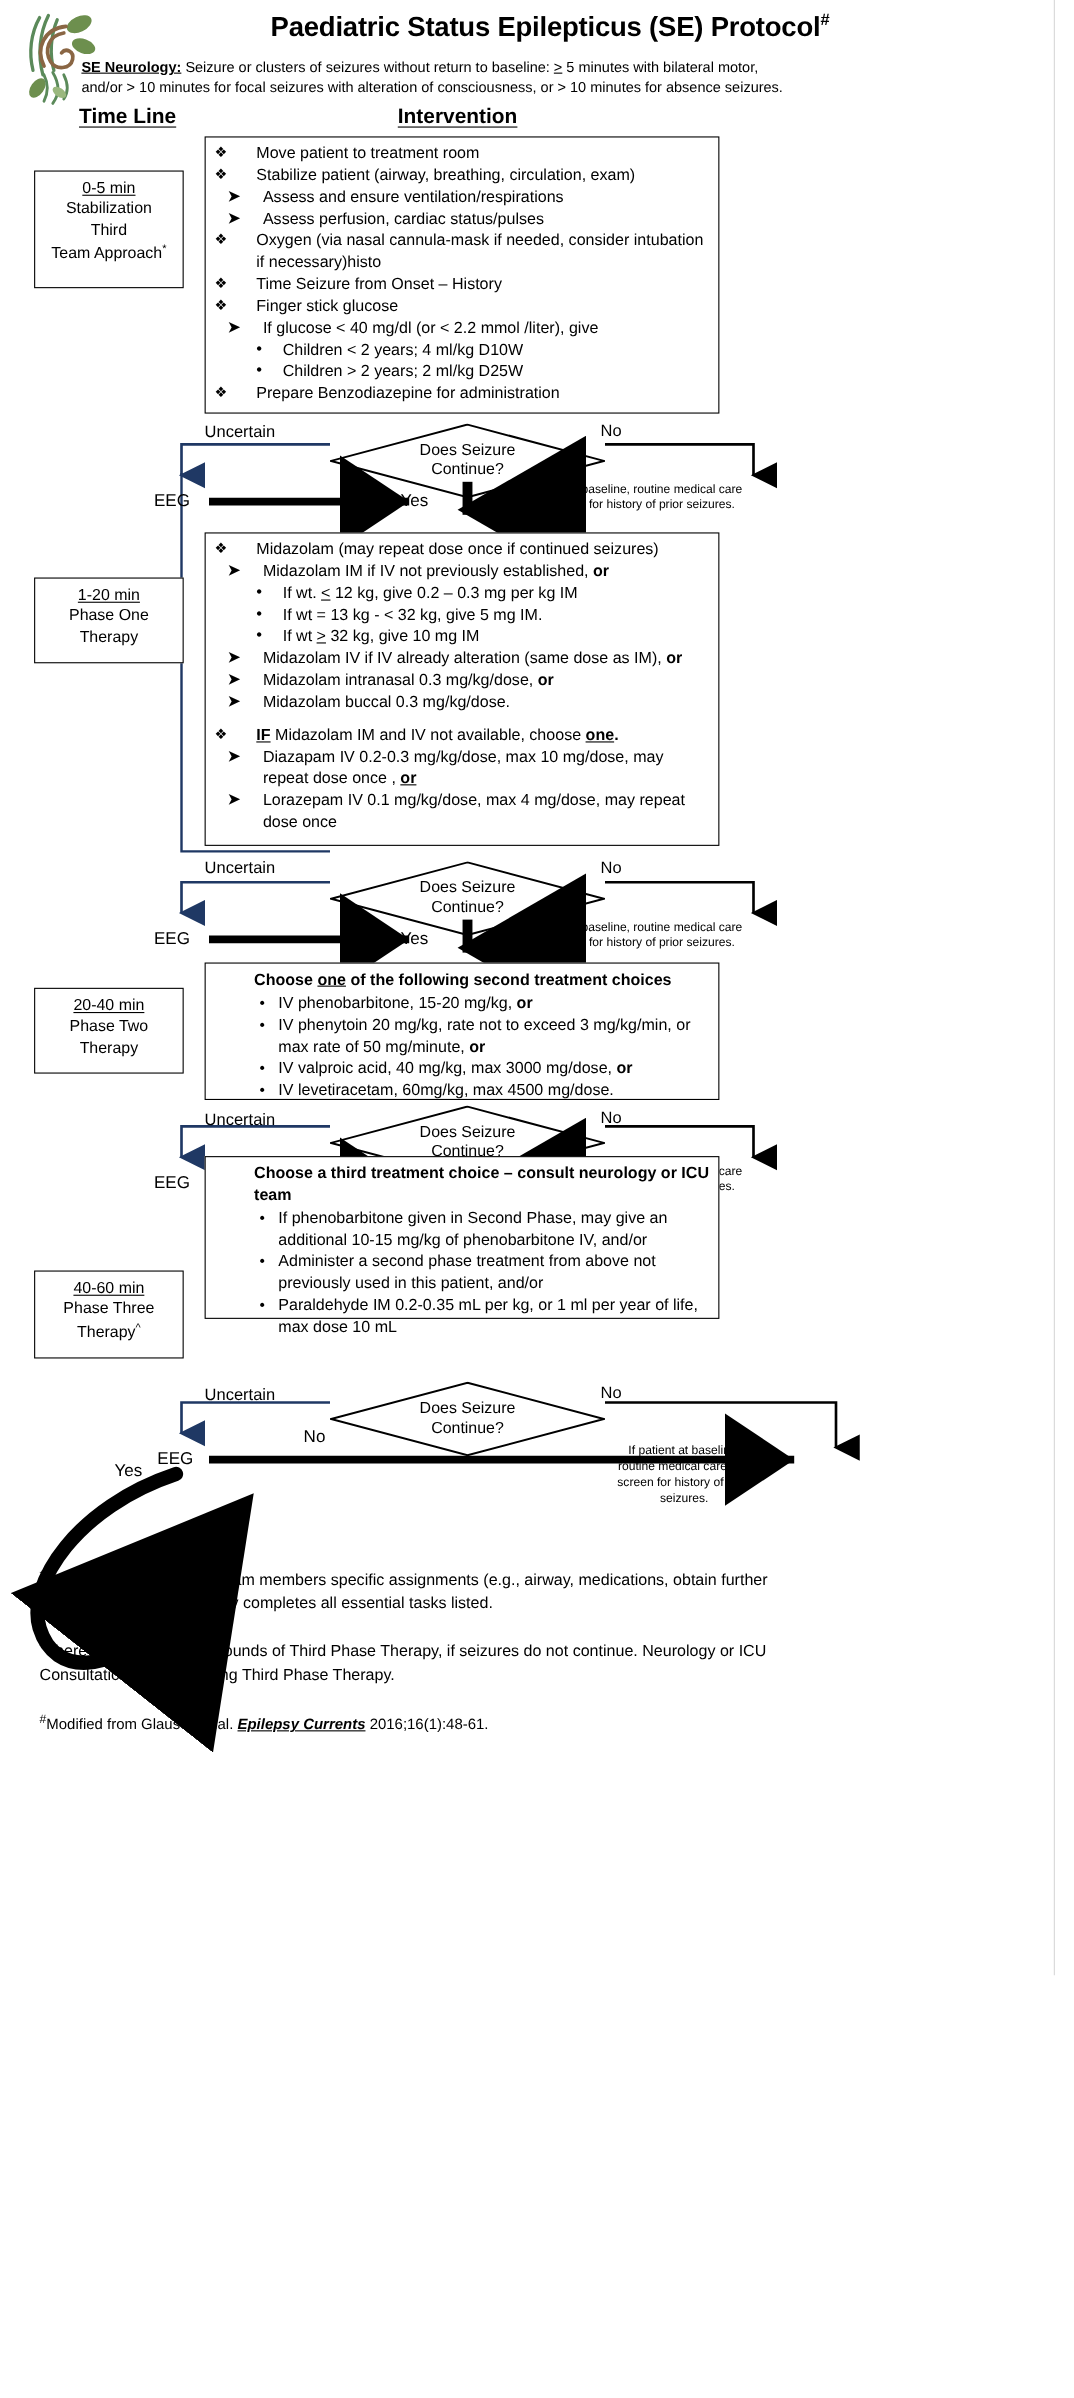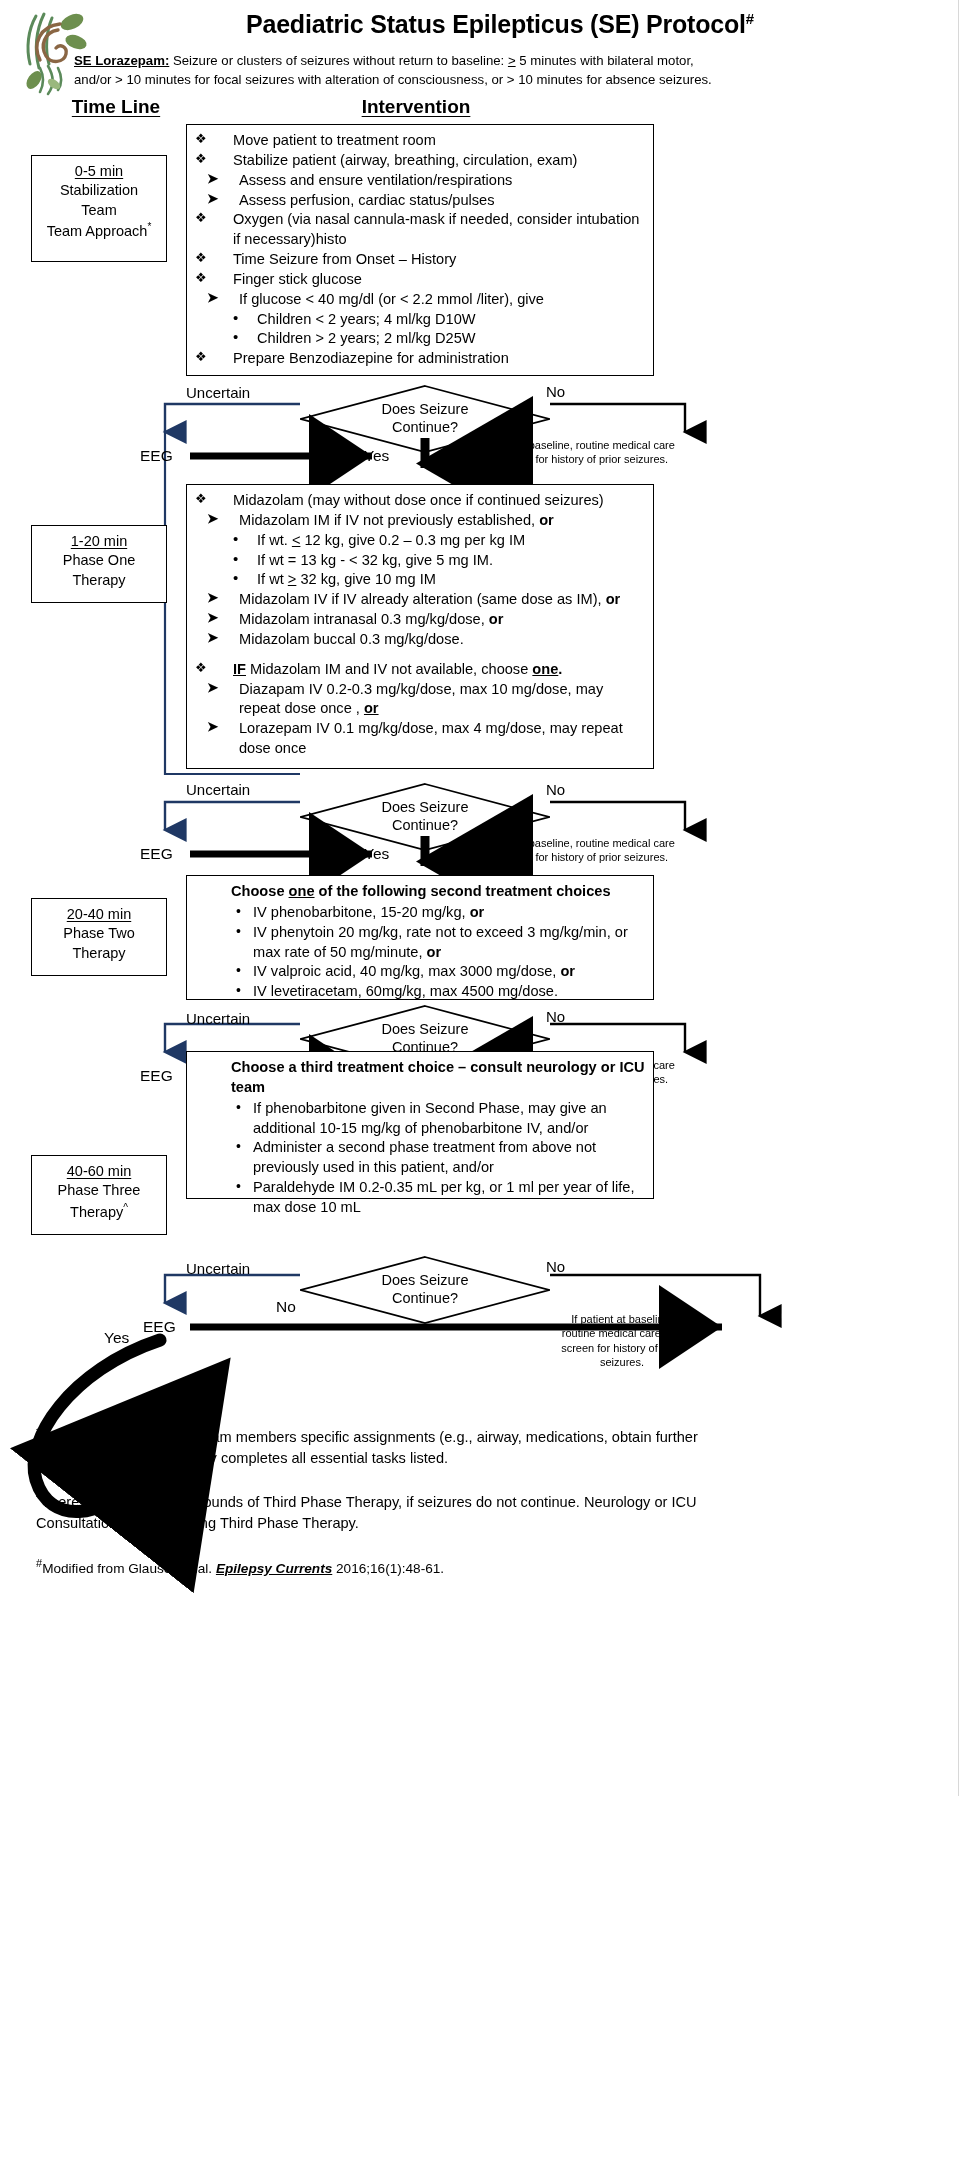--- a/index.html
+++ b/index.html
@@ -201,31 +201,31 @@
         <ellipse cx="40" cy="78" rx="7" ry="4" transform="rotate(35 40 78)"></ellipse>
       </g>
     </svg>
   </div>
 
   <div class="title">
     <span>Paediatric Status Epilepticus (SE) Protocol</span><sup>#</sup>
   </div>
 
   <div class="definition">
-    <span class="lbl">SE Lorazepam:</span><span> Seizure or clusters of seizures without return to baseline: </span><span class="ge">&gt;</span><span> 5 minutes with bilateral motor,</span><br>
+    <span class="lbl">SE Neurology:</span><span> Seizure or clusters of seizures without return to baseline: </span><span class="ge">&gt;</span><span> 5 minutes with bilateral motor,</span><br>
     <span>and/or &gt; 10 minutes for focal seizures with alteration of consciousness, or &gt; 10 minutes for absence seizures.</span>
   </div>
 
   <div class="col-head" id="head-timeline">Time Line</div>
   <div class="col-head" id="head-intervention">Intervention</div>
 
   <div class="tbox" style="left:31px; top:155px; width:136px; height:107px;">
     <div class="t-range">0-5 min</div>
     <div>Stabilization</div>
-    <div>Team</div>
+    <div>Third</div>
     <div><span>Team Approach</span><sup>*</sup></div>
   </div>
 
   <div class="ibox" style="left:186px; top:124px; width:468px; height:252px;">
     <ul class="lvl1">
       <li><span class="bullet">❖</span><span>Move patient to treatment room</span></li>
       <li><span class="bullet">❖</span><span>Stabilize patient (airway, breathing, circulation, exam)</span></li>
     </ul>
     <ul class="lvl2">
       <li><span class="bullet">➤</span><span>Assess and ensure ventilation/respirations</span></li>
@@ -294,21 +294,21 @@
   </div>
 
   <div class="tbox" style="left:31px; top:525px; width:136px; height:78px;">
     <div class="t-range">1-20 min</div>
     <div>Phase One</div>
     <div>Therapy</div>
   </div>
 
   <div class="ibox" style="left:186px; top:484px; width:468px; height:285px;">
     <ul class="lvl1">
-      <li><span class="bullet">❖</span><span>Midazolam (may without dose once if continued seizures)</span></li>
+      <li><span class="bullet">❖</span><span>Midazolam (may repeat dose once if continued seizures)</span></li>
     </ul>
     <ul class="lvl2">
       <li><span class="bullet">➤</span><span>Midazolam IM if IV not previously established, </span><b>or</b></li>
     </ul>
     <ul class="lvl3">
       <li><span class="bullet">•</span><span>If wt. </span><span class="u">&lt;</span><span> 12 kg, give 0.2 – 0.3 mg per kg IM</span></li>
       <li><span class="bullet">•</span><span>If wt = 13 kg - &lt; 32 kg, give 5 mg IM.</span></li>
       <li><span class="bullet">•</span><span>If wt </span><span class="u">&gt;</span><span> 32 kg, give 10 mg IM</span></li>
     </ul>
     <ul class="lvl2">

